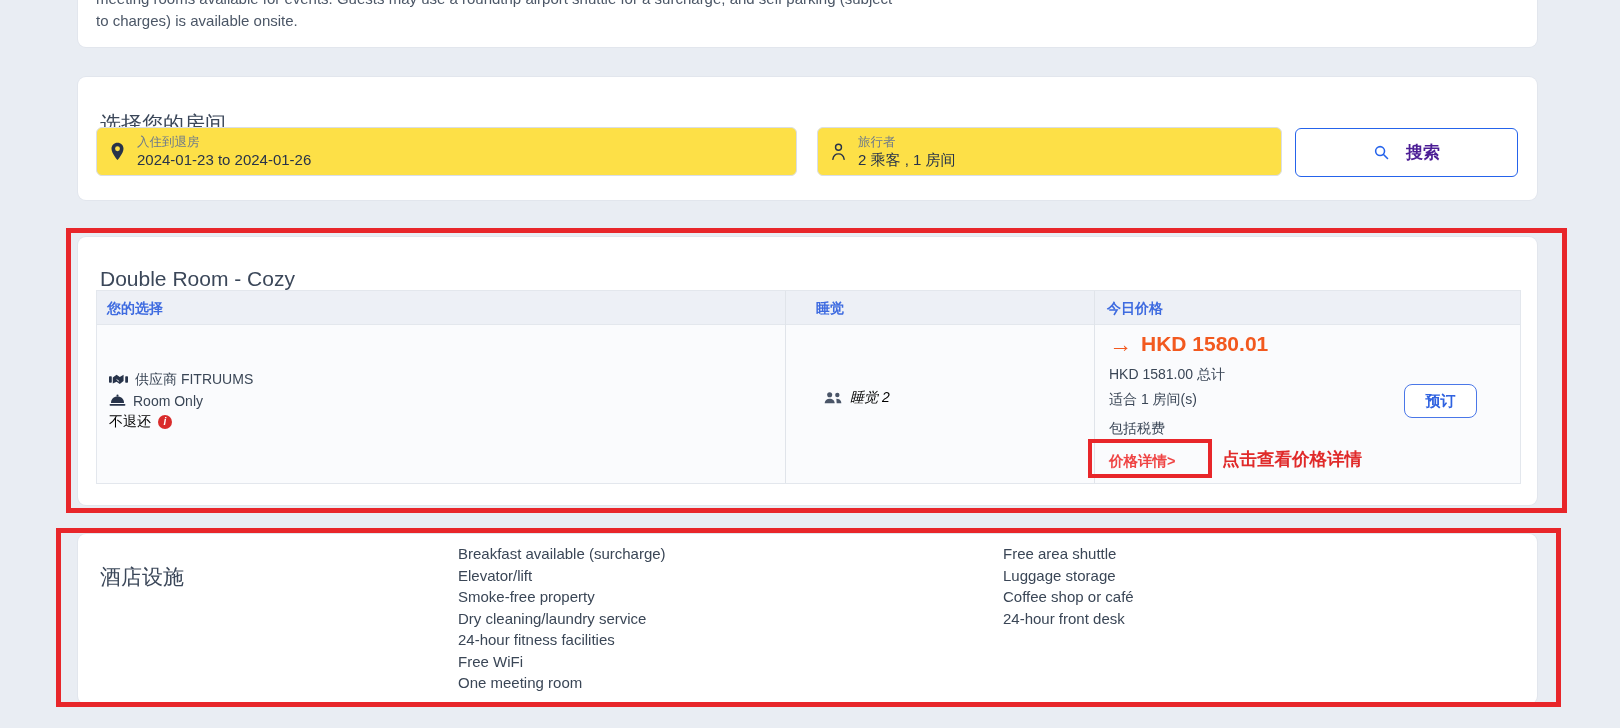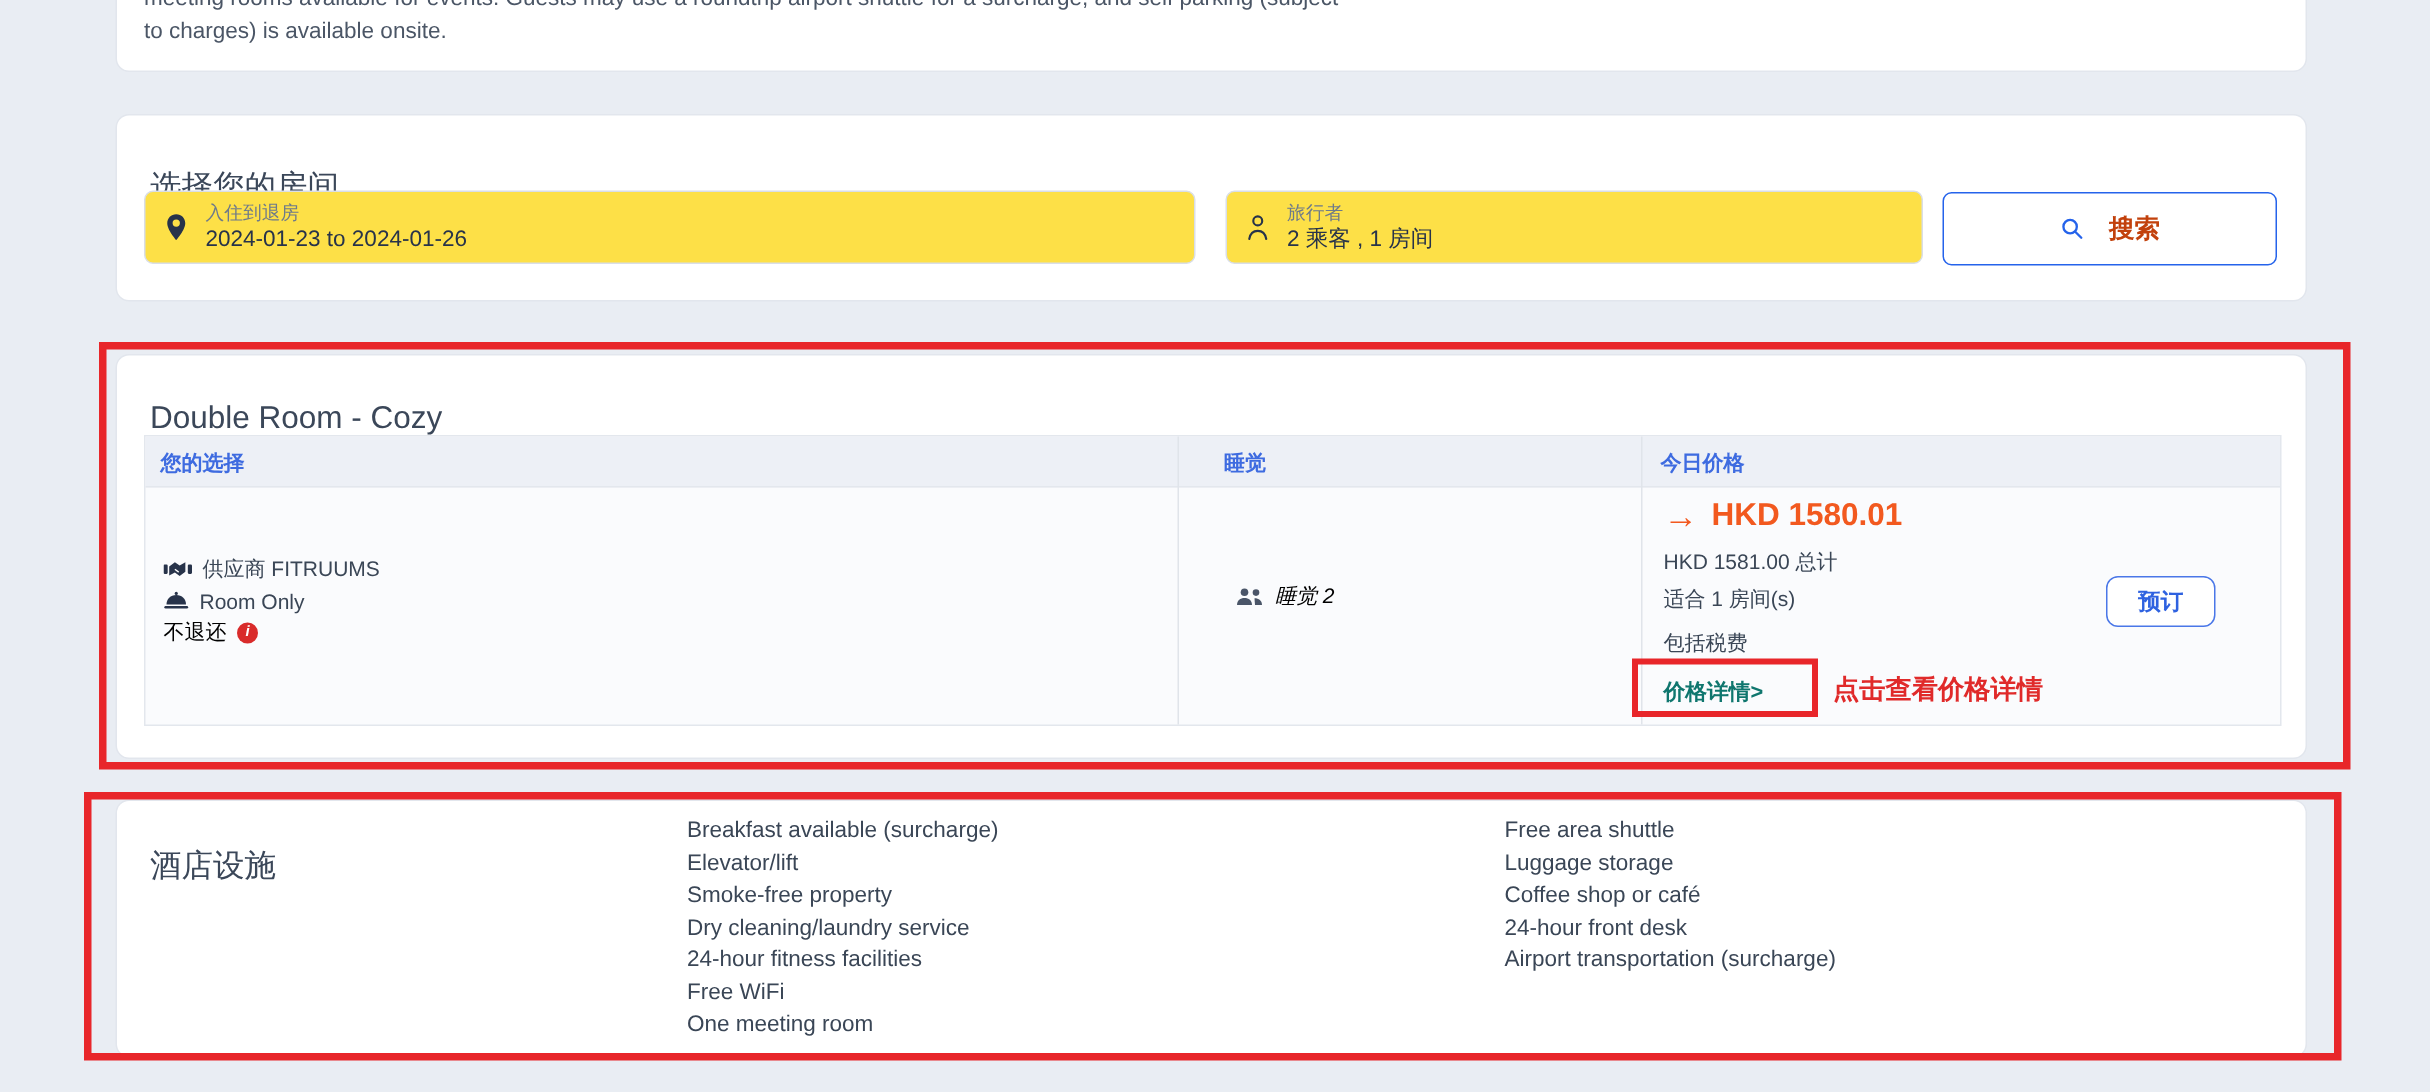--- a/index.html
+++ b/index.html
@@ -30,21 +30,21 @@
   .field-dates{left:18px;width:701px;}
   .field-travelers{left:739px;width:465px;}
   .field .ic{width:40px;display:flex;justify-content:center;flex:0 0 40px;}
   .field .txt{display:flex;flex-direction:column;line-height:1.15;}
   .field .lbl{font-size:12.5px;color:#6e7a8a;margin-bottom:2px;}
   .field .val{font-size:15px;color:#27334a;}
   .search-btn{
     position:absolute;left:1217px;top:51px;width:223px;height:49px;box-sizing:border-box;
     border:1px solid #2563eb;border-radius:6px;background:#fff;
     display:flex;align-items:center;justify-content:center;gap:16px;
-    color:#c2410c;font-size:17px;font-weight:700;cursor:pointer;
+    color:#4c1d95;font-size:17px;font-weight:700;cursor:pointer;
   }
   
   .room-card{left:78px;top:237px;width:1459px;height:268px;}
   .room-title{position:absolute;left:22px;top:13px;font-size:21px;font-weight:500;color:#3b4759;}
   .rate-table{
     position:absolute;left:18px;top:53px;width:1425px;height:194px;box-sizing:border-box;
     border:1px solid #e3e7ed;background:#fafbfd;
   }
   .rt-header{
     position:absolute;left:0;top:0;right:0;height:33px;background:#edf0f6;
@@ -67,21 +67,21 @@
   }
   .info-dot::after{content:"i";}
   .sleeps-cell{position:absolute;left:726px;top:98px;display:flex;align-items:center;gap:7px;font-size:14px;color:#000000;font-style:italic;}
   .price-block{position:absolute;left:1012px;top:40px;}
   .price-main{display:flex;align-items:center;gap:9px;color:#f2591f;font-weight:700;font-size:21px;height:26px;}
   .price-arrow{font-size:23px;font-weight:700;}
   .price-sub{font-size:14px;color:#3a4656;margin-top:9px;}
   .price-sub.fits{margin-top:7px;}
   .price-sub.tax{margin-top:11px;}
   .price-details{
-    margin-top:14px;font-size:14.5px;font-weight:700;color:#0f766e;cursor:pointer;width:max-content;
+    margin-top:14px;font-size:14.5px;font-weight:700;color:#ef4444;cursor:pointer;width:max-content;
   }
   .book-btn{
     position:absolute;left:1307px;top:93px;width:73px;height:34px;box-sizing:border-box;
     border:1.5px solid #4a77e8;border-radius:8px;background:#fff;
     display:flex;align-items:center;justify-content:center;
     color:#2f62e0;font-size:15px;font-weight:700;cursor:pointer;
   }
   
   .fac-card{left:78px;top:534px;width:1459px;height:170px;overflow:hidden;}
   .fac-title{position:absolute;left:22px;top:12px;font-size:21px;font-weight:500;color:#3b4759;}
@@ -225,21 +225,20 @@
       <li>Dry cleaning/laundry service</li>
       <li>24-hour fitness facilities</li>
       <li>Free WiFi</li>
       <li>One meeting room</li>
     </ul>
     <ul class="fac-list fac-right">
       <li>Free area shuttle</li>
       <li>Luggage storage</li>
       <li>Coffee shop or café</li>
       <li>24-hour front desk</li>
-      <li>Airport transportation (surcharge)</li>
     </ul>
   </section>
 
   <div class="redbox redbox-room"></div>
   <div class="redbox redbox-fac"></div>
   <div class="redbox redbox-mini"></div>
   <div class="annotation-text">点击查看价格详情</div>
 
 </div>
 

